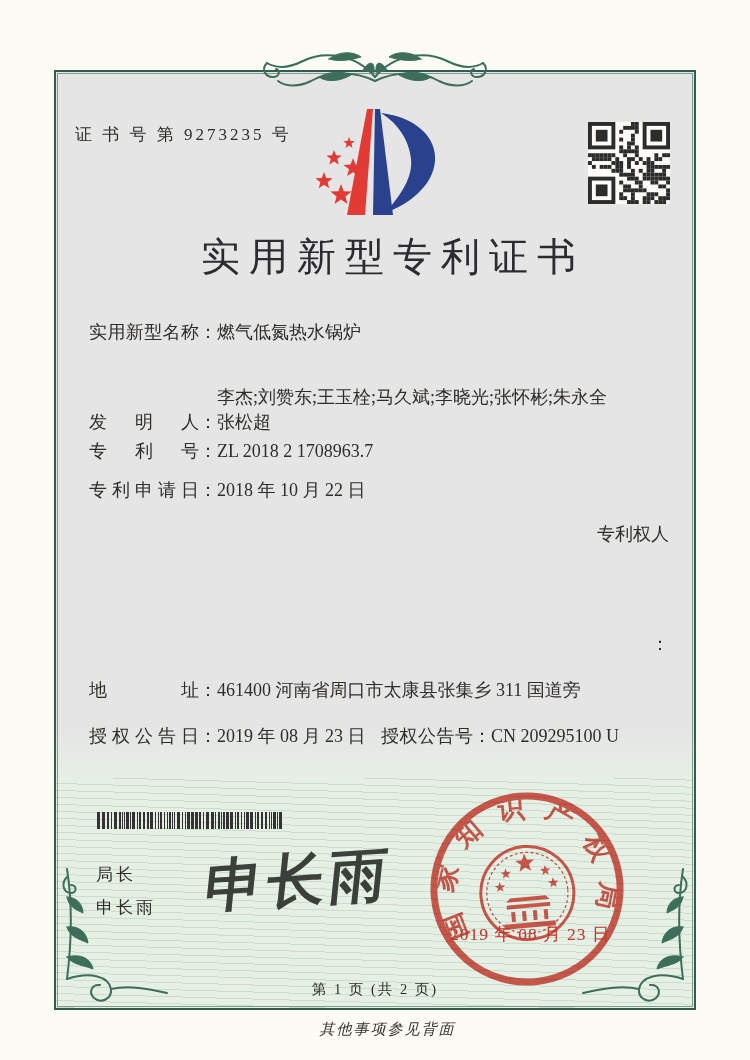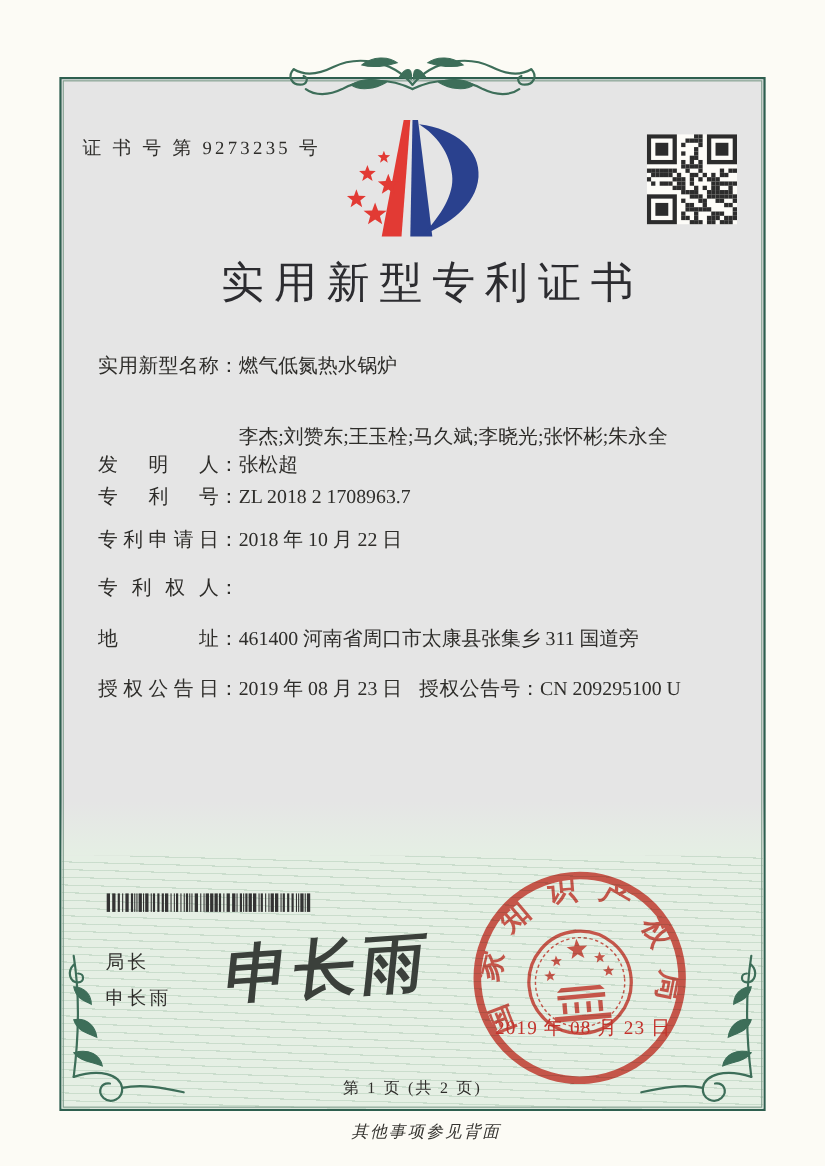--- a/index.html
+++ b/index.html
@@ -43,21 +43,21 @@
   
   .fields{position:absolute;left:33px;top:248px;width:580px;font-size:18px;z-index:2;}
   .frow{display:flex;line-height:25px;align-items:flex-end;}
   .flabel{flex:0 0 110px;text-align:justify;text-align-last:justify;}
   .fcolon{flex:0 0 16px;}
   .fvalue{flex:1;white-space:pre-line;}
   .mt-name{margin-top:0;}
   .mt-inv{margin-top:40px;}
   .mt-pat{margin-top:4px;}
   .mt-fil{margin-top:14px;}
-  .mt-own{margin-top:19px;}
+  .mt-own{margin-top:19px;flex-direction:column;}
   .mt-addr{margin-top:21px;}
   .mt-grant{margin-top:21px;}
   .g1{flex:0 0 292px;display:flex;}
   .g2{flex:1;display:flex;}
   .g2 .flabel{flex:0 0 92px;}
   
   .paras{position:absolute;left:33px;top:555px;width:576px;z-index:2;
     font-size:16.5px;line-height:24.5px;text-align:justify;font-style:italic;}
   .paras p{margin:0;text-indent:2em;}
   

